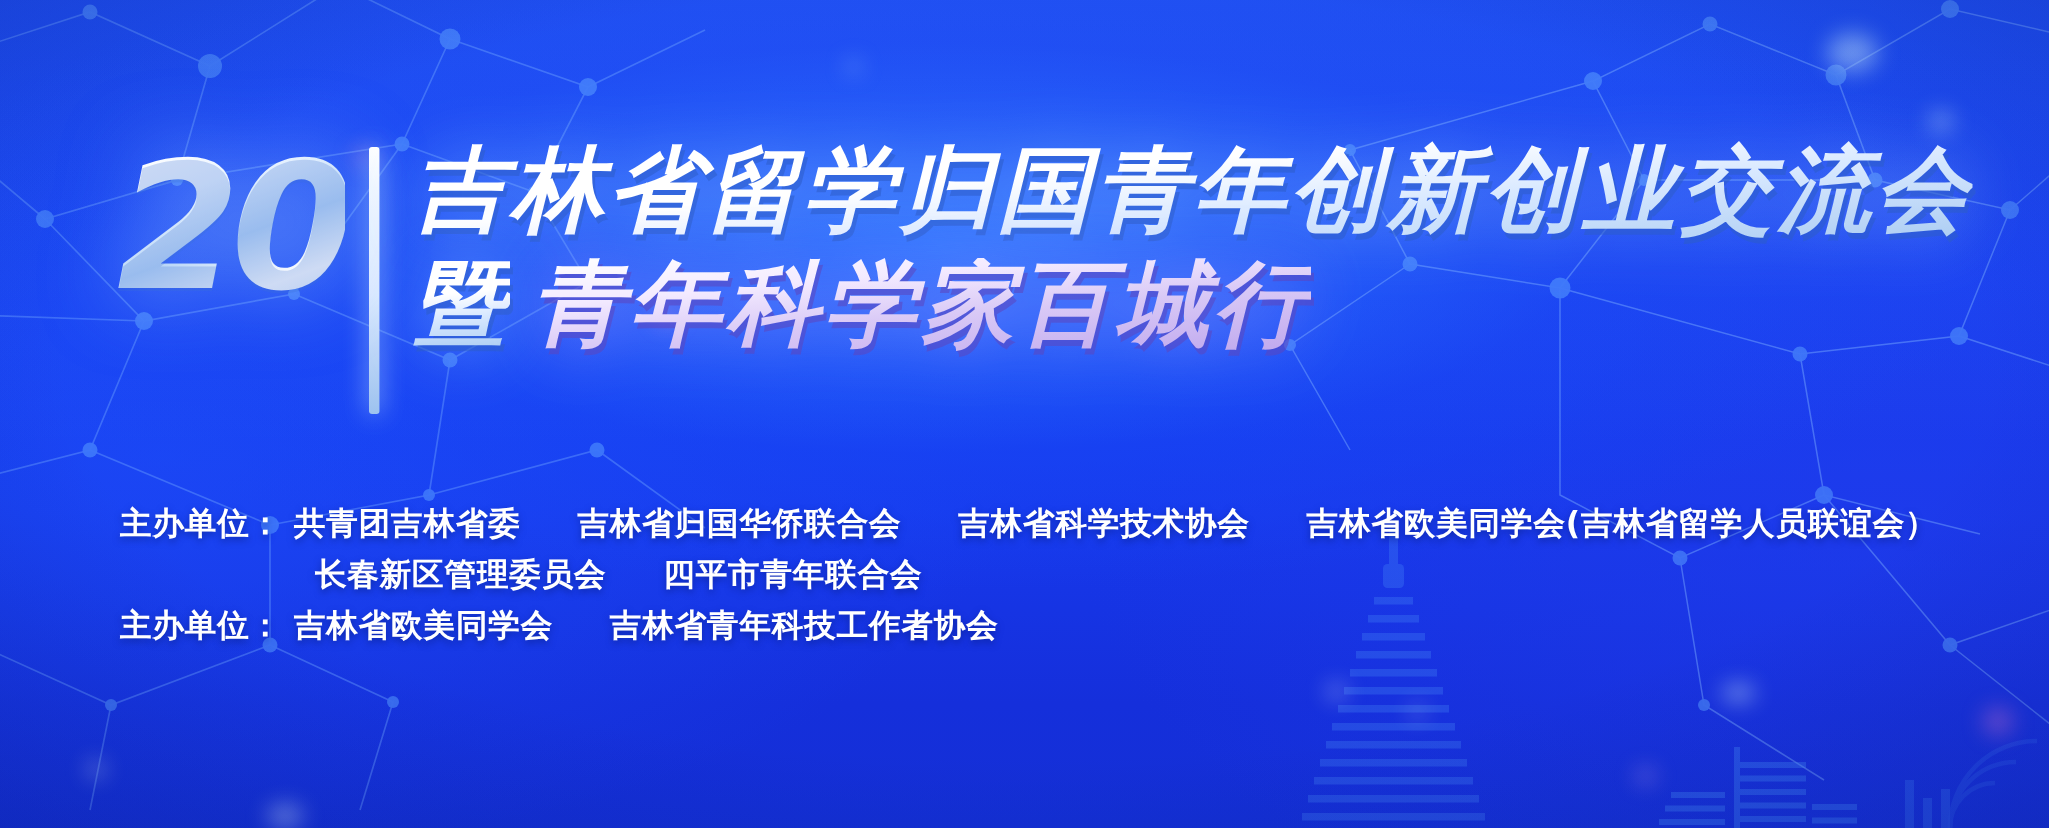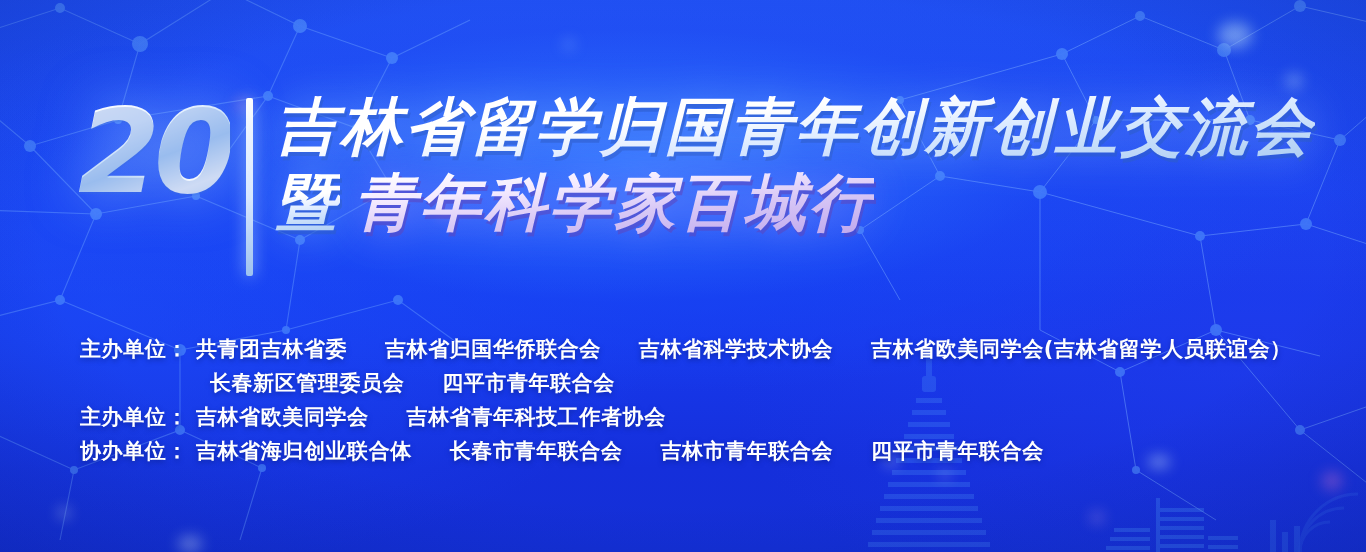--- a/index.html
+++ b/index.html
@@ -283,26 +283,16 @@
       <span class="oitem">四平市青年联合会</span>
     </div>
 
     <div class="orow">
       <span class="olabel">主办单位：</span>
       <span class="oitem">吉林省欧美同学会</span>
       <span class="ogap"></span>
       <span class="oitem">吉林省青年科技工作者协会</span>
     </div>
 
-    <div class="orow">
-      <span class="olabel">协办单位：</span>
-      <span class="oitem">吉林省海归创业联合体</span>
-      <span class="ogap"></span>
-      <span class="oitem">长春市青年联合会</span>
-      <span class="ogap"></span>
-      <span class="oitem">吉林市青年联合会</span>
-      <span class="ogap"></span>
-      <span class="oitem">四平市青年联合会</span>
-    </div>
 
   </div>
 
 </div>
 
 </body></html>

